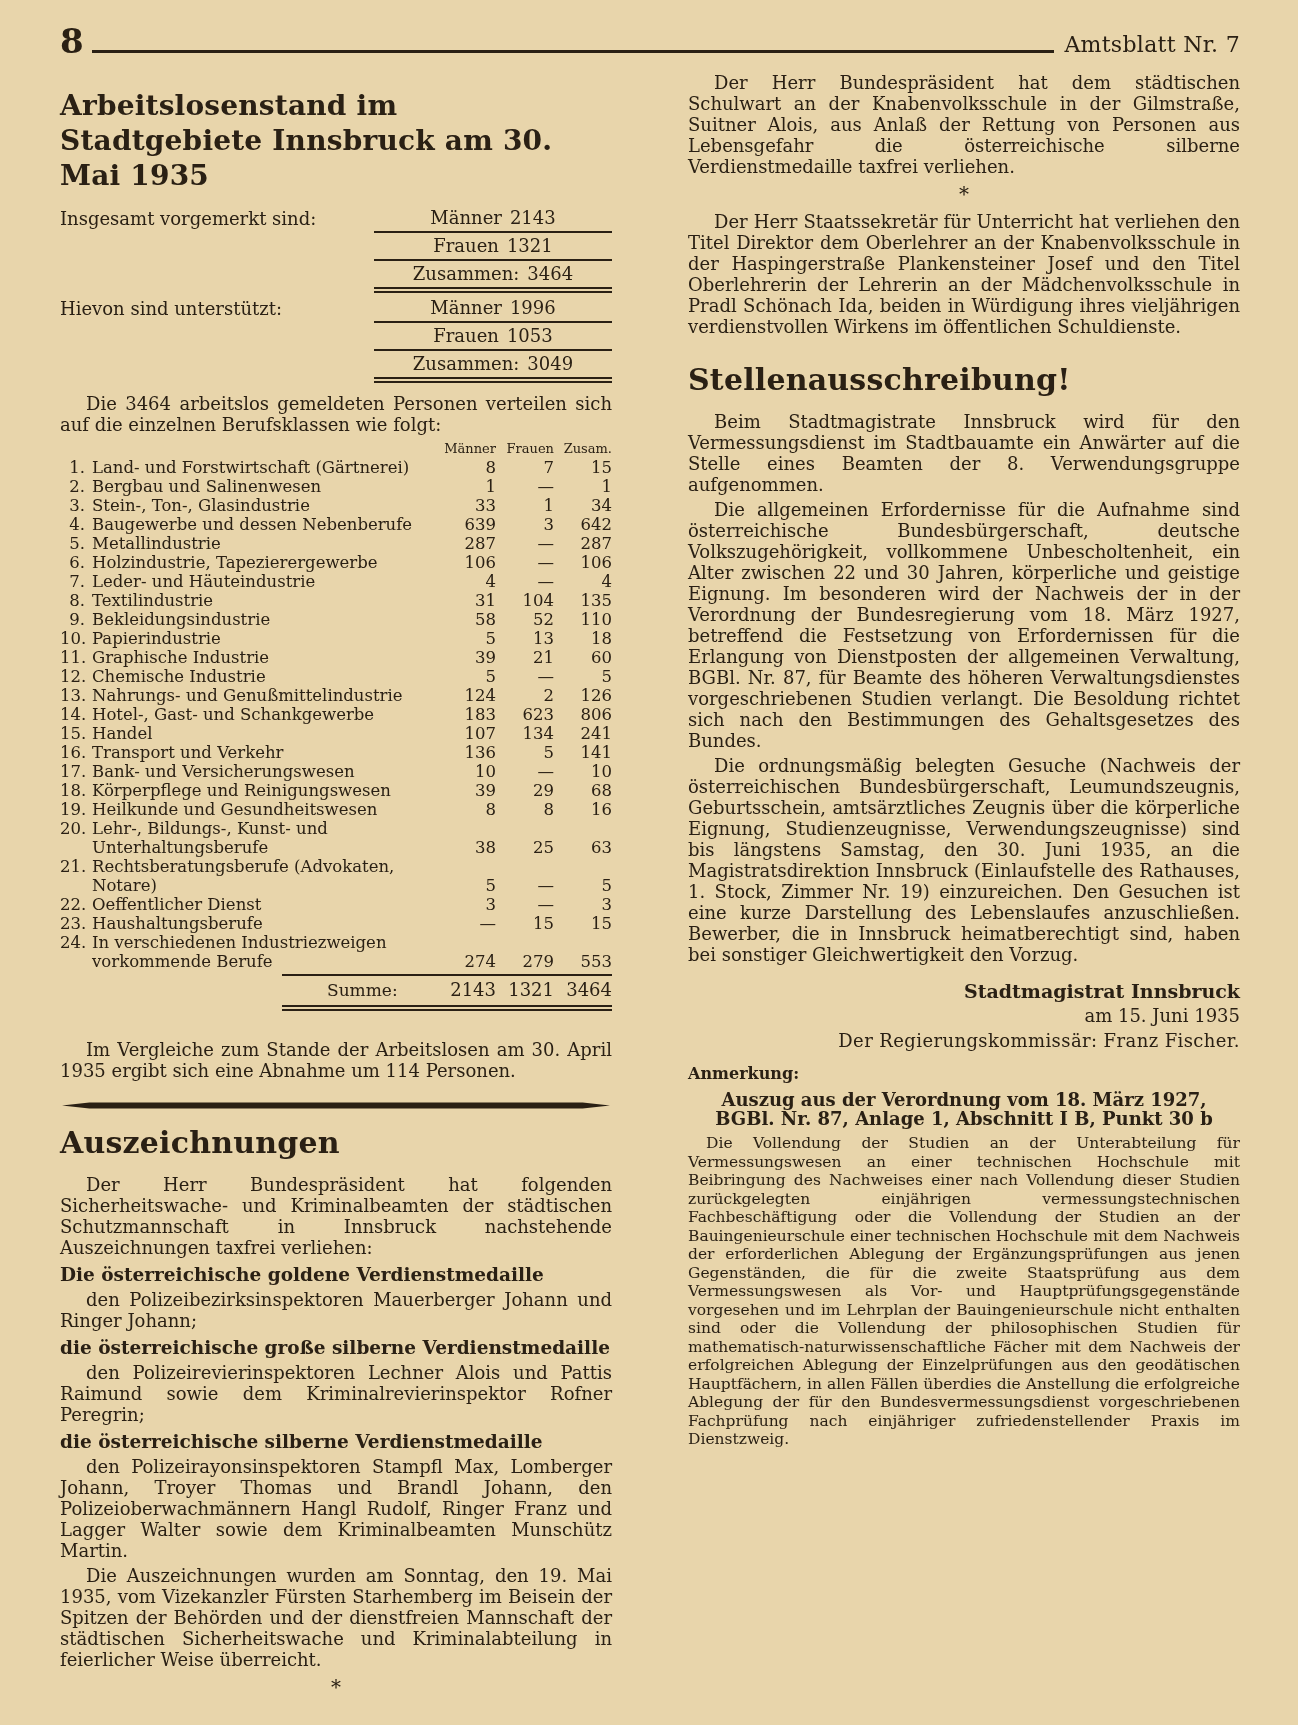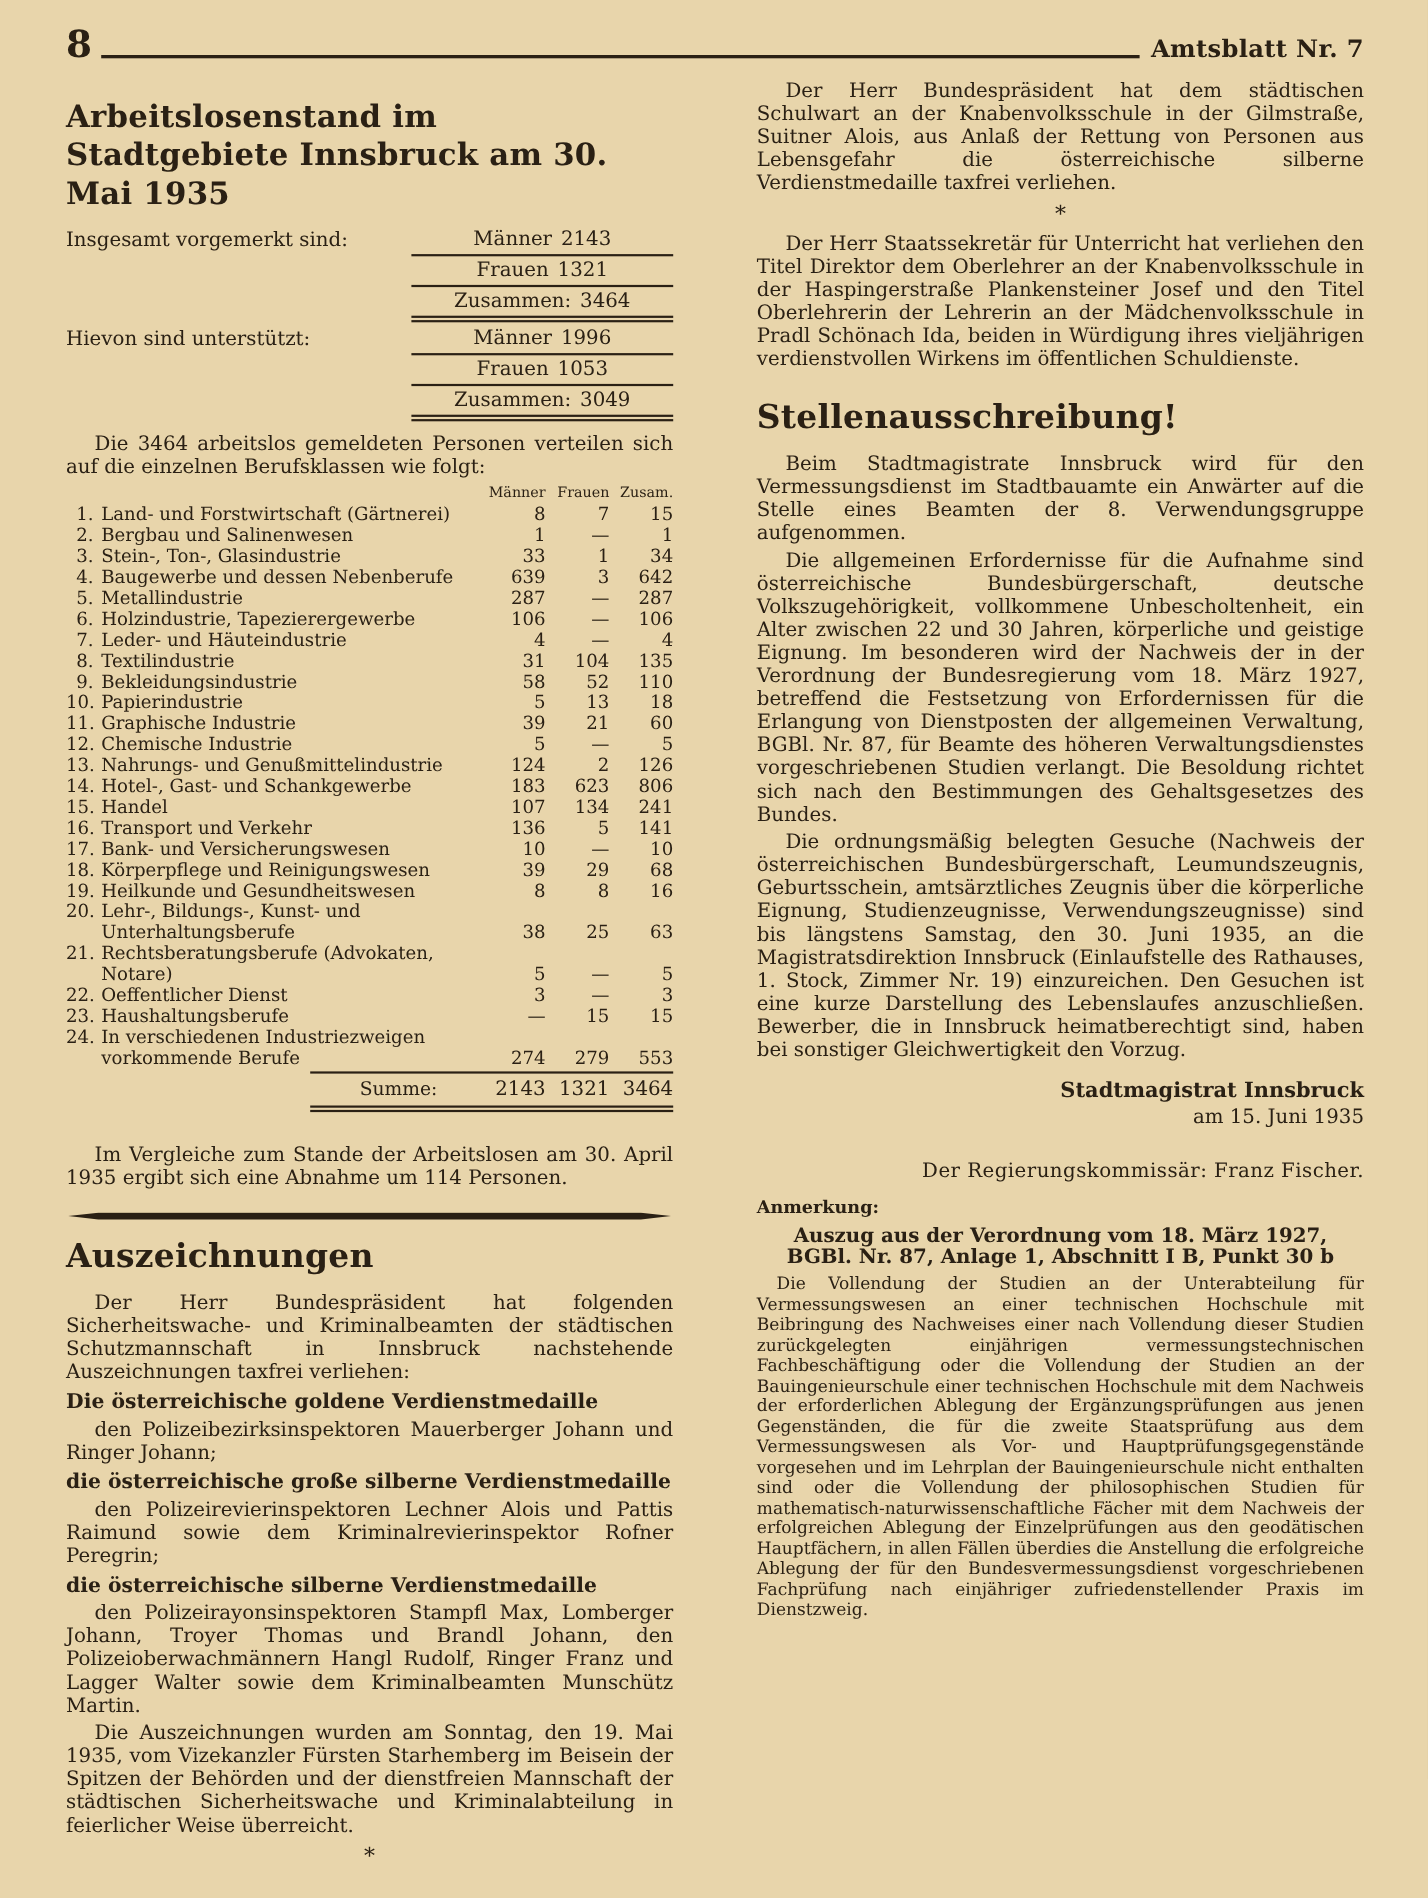--- a/index.html
+++ b/index.html
@@ -10,21 +10,21 @@
     color:#2a2014;
     font-family:"DejaVu Serif","Liberation Serif",serif;
     font-size:18px; line-height:21px;
     padding:24px 58px 40px 60px;
   }
 
   
   .masthead { display:flex; align-items:flex-end; }
   .pagenum { font-size:34px; line-height:34px; font-weight:bold; }
   .mast-rule { flex:1; height:3px; background:#2a2014; margin:0 10px 5px 8px; }
-  .mast-title { font-size:22px; line-height:26px; font-weight:bold; letter-spacing:.3px; }
+  .mast-title { font-size:22px; line-height:26px; font-weight:normal; letter-spacing:.3px; }
 
   
   .columns { display:flex; gap:76px; margin-top:14px; }
   .col { width:566px; }
 
   h1.art-title { font-size:28px; line-height:35px; font-weight:bold; margin:16px 0 12px; letter-spacing:.2px; }
   h2.sec-title { font-size:30px; line-height:34px; font-weight:bold; margin:8px 0 14px; letter-spacing:.2px; }
 
   .para { text-align:justify; text-indent:26px; margin:4px 0; }
 
@@ -54,21 +54,21 @@
   .swelled-rule { height:9px; background:#2a2014; margin:20px 2px 16px;
                   clip-path:polygon(0 50%, 5% 16%, 95% 16%, 100% 50%, 95% 84%, 5% 84%); }
 
   .subhead { font-weight:bold; font-size:18.5px; margin:6px 0 2px; }
   .star { text-align:center; font-size:20px; line-height:22px; margin:6px 0; }
 
   
   .sig { text-align:right; margin:16px 0 12px; }
   .sig-org { font-weight:bold; font-size:19px; }
   .sig-date { margin-top:3px; }
-  .sig-line { margin-top:28px; letter-spacing:.4px; }
+  .sig-line { margin-top:4px; letter-spacing:.4px; }
 
   
   .annot-label { font-weight:bold; font-size:16px; margin-top:10px; }
   .annot-head { font-weight:bold; font-size:18px; line-height:19px; text-align:center; margin:6px 8px; }
   .annot-para { font-size:15.5px; line-height:18.5px; text-align:justify; text-indent:18px; margin:2px 0; }
 </style>
 </head>
 <body>
 
 <header class="masthead">

